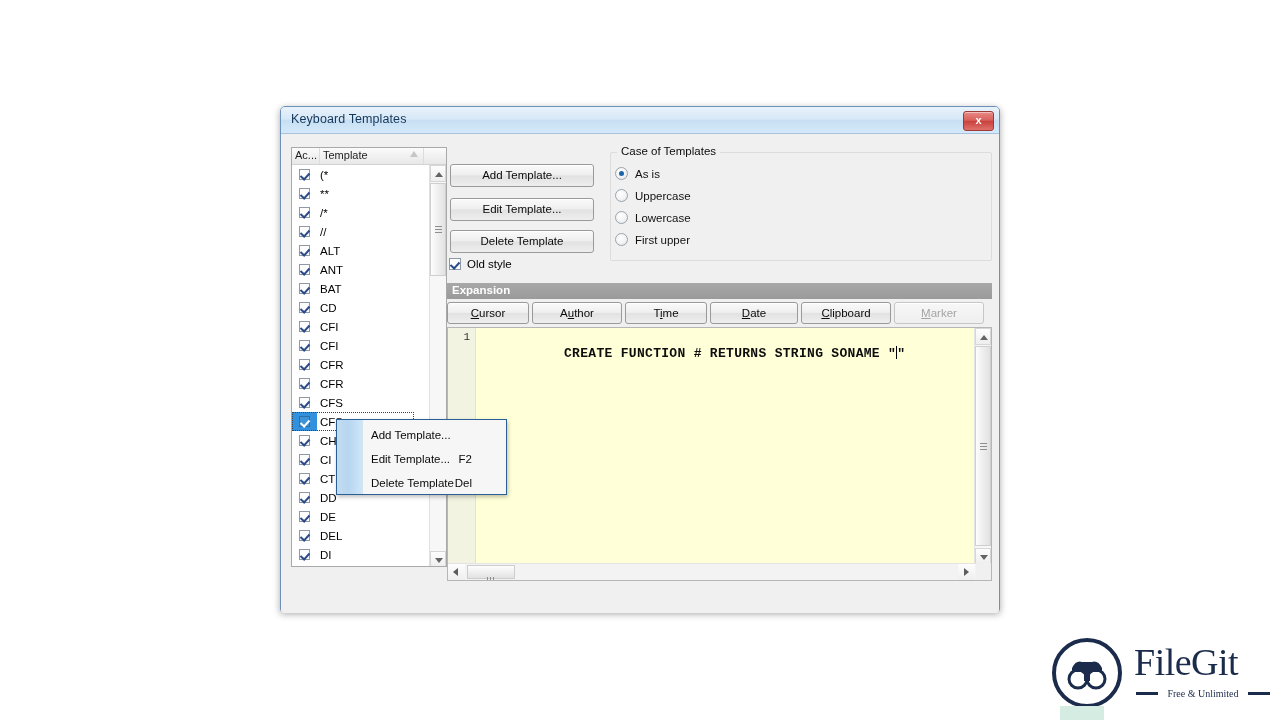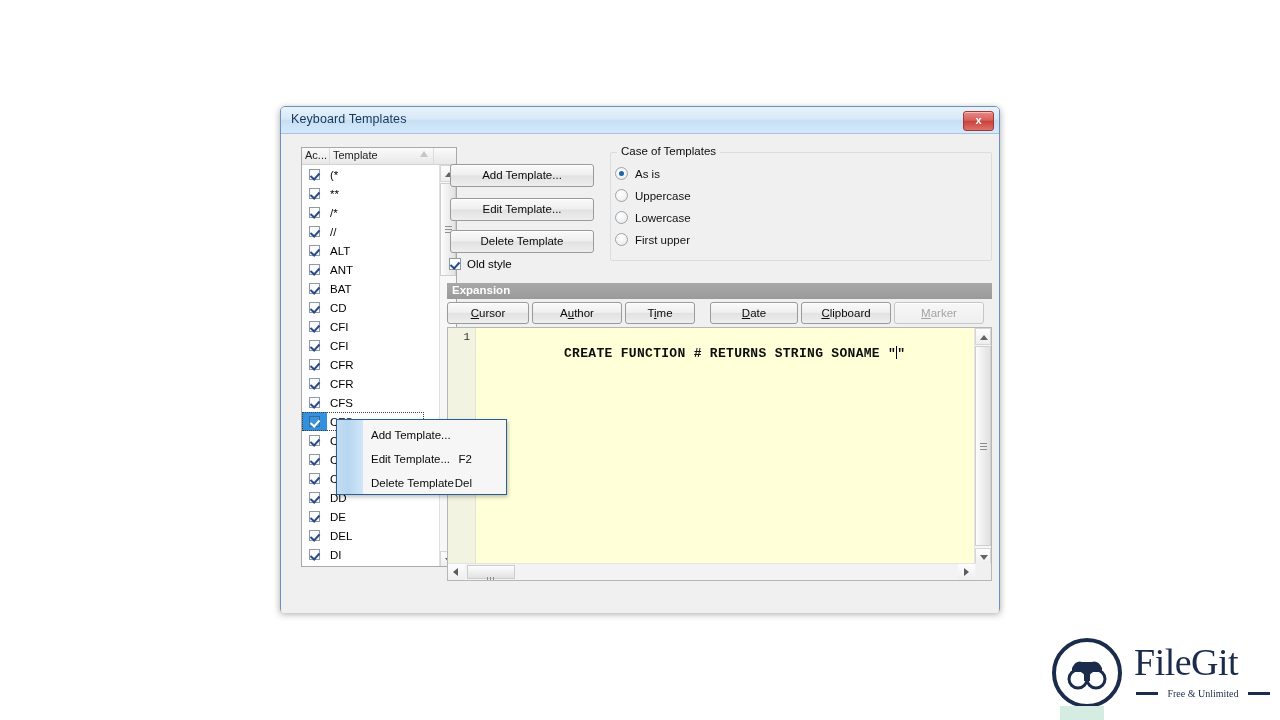--- a/index.html
+++ b/index.html
@@ -51,21 +51,21 @@
 
   .client {
     position: absolute; left: 0; top: 27px;
     width: 100%; height: 479px;
     background: #f0f0f0;
     border-radius: 0 0 3px 3px;
   }
 
   
   .listbox {
-    position: absolute; left: 20px; top: 13px;
+    position: absolute; left: 10px; top: 13px;
     width: 156px; height: 420px;
     background: #ffffff;
     border: 1px solid #a9a9a9;
     box-sizing: border-box;
     overflow: hidden;
   }
   .list-header {
     position: absolute; left: 0; top: 0;
     width: 100%; height: 17px;
     background: linear-gradient(to bottom, #fbfbfb 0%, #f1f1f1 50%, #e8e8e8 100%);
@@ -577,21 +577,21 @@
       <div class="radio-row" id="r3">
         <span class="radio"></span>
         <span>First upper</span>
       </div>
 
       <div class="exp-header">Expansion</div>
 
       <div class="exp-toolbar" id="exp-toolbar">
           <div class="btn tb" style="left: 0px; width: 82px;"><span></span><span class="u">C</span><span>ursor</span></div>
           <div class="btn tb" style="left: 85px; width: 90px;"><span>A</span><span class="u">u</span><span>thor</span></div>
-          <div class="btn tb" style="left: 178px; width: 70px;"><span>T</span><span class="u">i</span><span>me</span></div>
+          <div class="btn tb" style="left: 178px; width: 82px;"><span>T</span><span class="u">i</span><span>me</span></div>
           <div class="btn tb" style="left: 263px; width: 88px;"><span></span><span class="u">D</span><span>ate</span></div>
           <div class="btn tb" style="left: 354px; width: 90px;"><span></span><span class="u">C</span><span>lipboard</span></div>
           <div class="btn tb disabled" style="left: 447px; width: 90px;"><span></span><span class="u">M</span><span>arker</span></div>
         </div>
 
       <div class="editor">
         <div class="gutter">
           <span class="lineno">1</span>
         </div>
         <div class="codeline">

